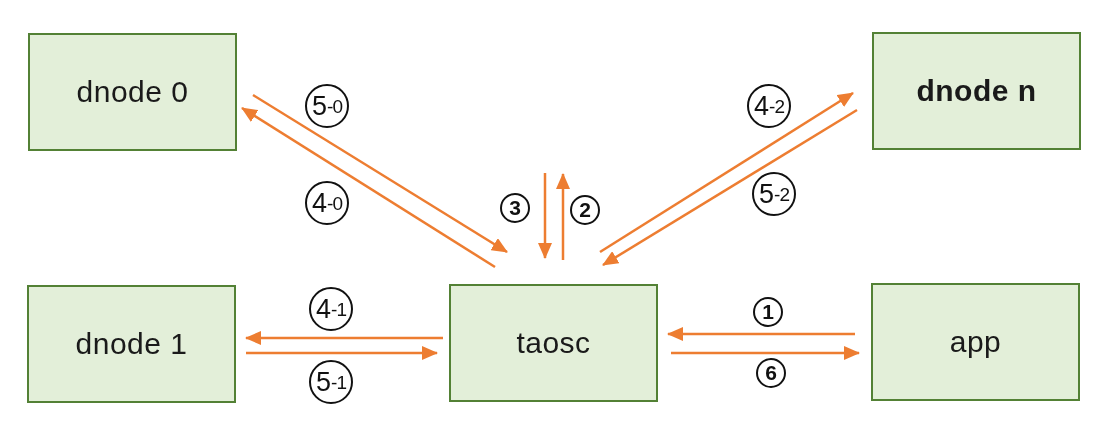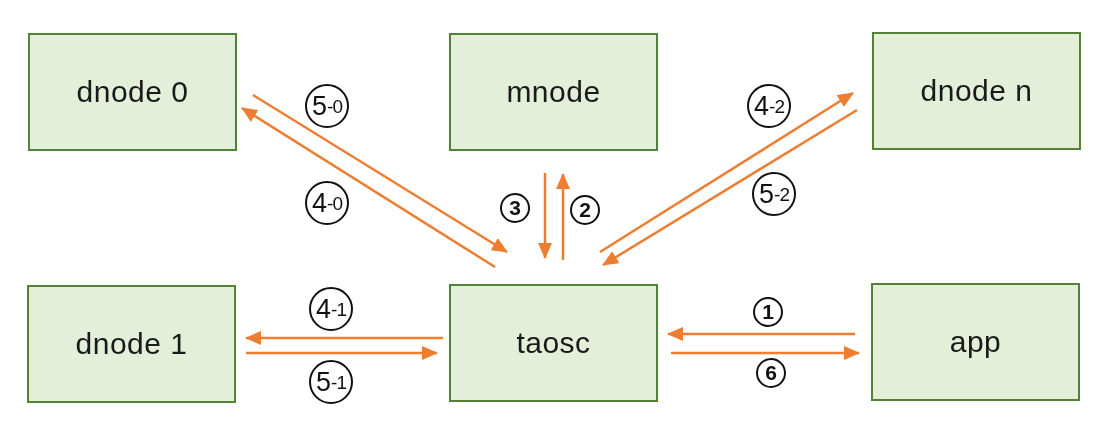--- a/index.html
+++ b/index.html
@@ -21,21 +21,21 @@
     box-sizing: border-box;
     display: flex;
     align-items: center;
     justify-content: center;
     font-size: 30px;
     color: #1a1a1a;
     letter-spacing: 0.5px;
   }
   .node-dnode0 { left: 28px;  top: 33px;  }
   .node-mnode  { left: 449px; top: 33px;  }
-  .node-dnoden { left: 872px; top: 32px;  }
+  .node-dnoden { left: 872px; top: 32px; font-weight: bold;  }
   .node-dnode1 { left: 27px;  top: 285px; align-items: center; }
   .node-taosc  { left: 449px; top: 284px; }
   .node-app    { left: 871px; top: 283px; }
 
   .badge {
     position: absolute;
     box-sizing: border-box;
     background: #ffffff;
     border: 2.5px solid #111111;
     border-radius: 50%;
@@ -81,23 +81,20 @@
       <line x1="443" y1="338" x2="246" y2="338" marker-end="url(#ah)"></line>
       <line x1="246" y1="353" x2="437" y2="353" marker-end="url(#ah)"></line>
       <line x1="855" y1="334" x2="668" y2="334" marker-end="url(#ah)"></line>
       <line x1="671" y1="353" x2="859" y2="353" marker-end="url(#ah)"></line>
     </g>
   </svg>
 
   <div class="node node-dnode0">
     <span>dnode 0</span>
   </div>
-  <div class="node node-mnode">
-    <span>mnode</span>
-  </div>
   <div class="node node-dnoden">
     <span>dnode n</span>
   </div>
   <div class="node node-dnode1">
     <span>dnode 1</span>
   </div>
   <div class="node node-taosc">
     <span>taosc</span>
   </div>
   <div class="node node-app">

